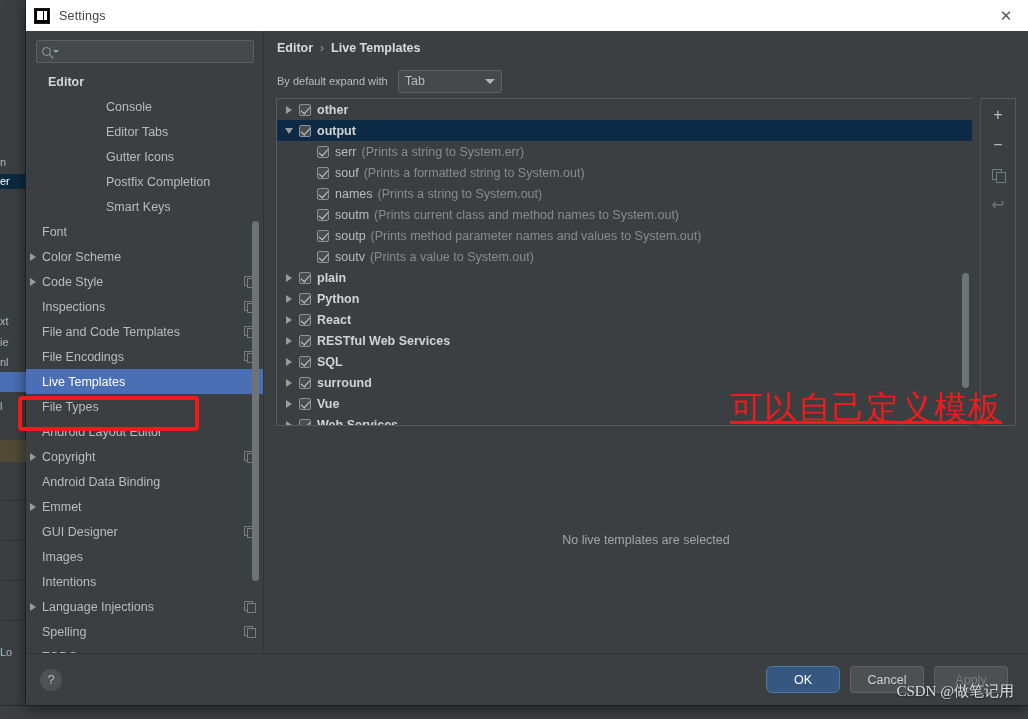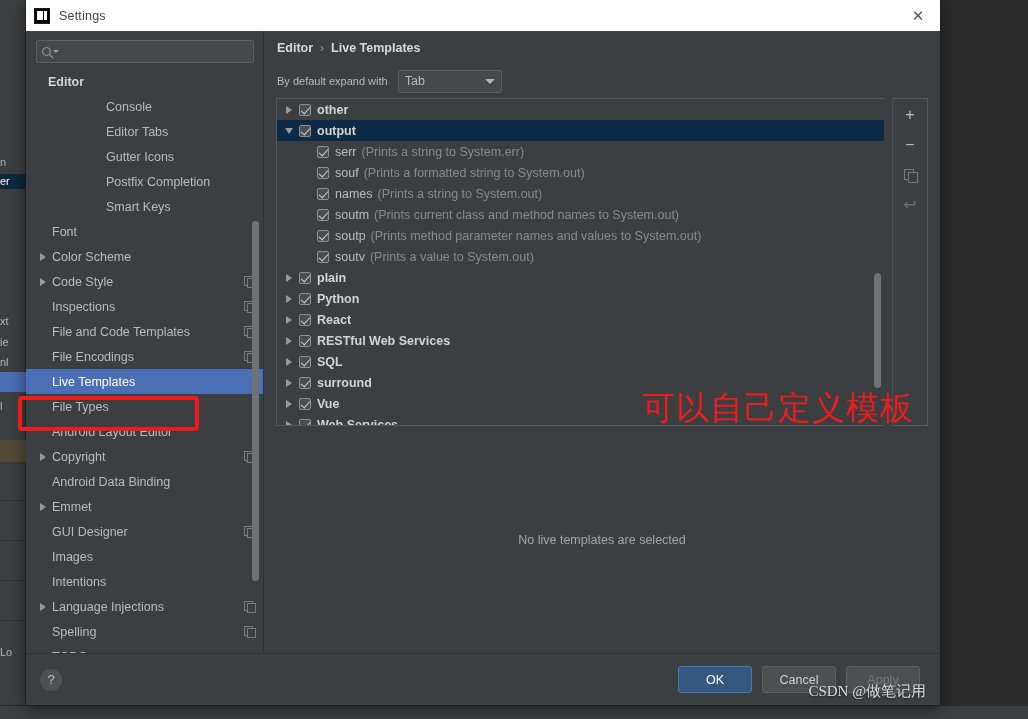--- a/index.html
+++ b/index.html
@@ -33,21 +33,21 @@
   #bg-ide .bg-line {
     position: absolute; left: 0; width: 26px; height: 1px; background: #323232;
   }
   #bg-ide .bg-bottom {
     position: absolute; left: 0; bottom: 0; width: 1028px; height: 14px;
     background: #3c3f41; border-top: 1px solid #2b2b2b;
   }
 
   
   #dialog {
-    position: absolute; left: 26px; top: 0; width: 914px; height: 705px;
+    position: absolute; left: 26px; top: 0; width: 1002px; height: 705px;
     background: #701a75;
     box-shadow: 0 3px 14px rgba(0,0,0,.55);
     display: flex; flex-direction: column;
   }
 
   
   #titlebar {
     height: 31px; background: #ffffff;
     display: flex; align-items: center;
     flex: none;
@@ -131,21 +131,21 @@
   }
   .s-item .copy-ic::before {
     content: ""; position: absolute; left: 0; top: 0;
     width: 7px; height: 8px; border: 1px solid #a0a0a0;
   }
   .s-item .copy-ic::after {
     content: ""; position: absolute; left: 3px; top: 2px;
     width: 7px; height: 8px; border: 1px solid #a0a0a0; background: #3c3f41;
   }
   .s-item.indent1b { padding-left: 80px; }
-  .s-item.arrowed { padding-left: 34px; }
+  .s-item.arrowed { padding-left: 24px; }
   .s-item.arrowed .arrow { margin-left: -20px; }
   .s-item.selected { background: #4a6fb5; color: #ffffff; }
 
   #sb-scrollbar {
     position: absolute; right: 3px; top: 0; width: 9px; height: 100%;
   }
   #sb-thumb {
     position: absolute; left: 1px; width: 7px;
     background: #6e7376; border-radius: 4px;
   }
@@ -259,20 +259,21 @@
   #empty-msg {
     flex: 1; display: flex; align-items: center; justify-content: center;
     font-size: 12.5px; color: #a5a5a5;
   }
 
   #annot-cn {
     position: absolute; right: 26px; top: 355px;
     font-size: 33px; color: #ee1c1c; font-weight: normal;
     font-family: "DejaVu Sans", sans-serif; letter-spacing: 1px;
     white-space: nowrap;
+    text-decoration: underline;
   }
 
   
   #footer {
     height: 52px; flex: none; background: #3c3f41;
     display: flex; align-items: center; padding: 0 20px 0 14px;
     border-top: 1px solid #323232; position: relative;
   }
   #help-btn {
     width: 22px; height: 22px; border-radius: 50%;
@@ -280,21 +281,21 @@
     display: flex; align-items: center; justify-content: center;
   }
   #btn-group { margin-left: auto; display: flex; gap: 10px; }
   .dlg-btn {
     min-width: 74px; height: 27px; padding: 0 14px;
     border-radius: 3px; font-size: 12.5px;
     display: flex; align-items: center; justify-content: center;
     border: 1px solid #5e6265; background: #4c5052; color: #cfcfcf;
   }
   .dlg-btn.primary {
-    background: #365880; border-color: #4a7ba6; color: #ffffff; min-width: 74px;
+    background: #365880; border-color: #4a7ba6; color: #ffffff; min-width: 74px; border-radius: 6px;
   }
   .dlg-btn.disabled { color: #777b7e; }
 
   #watermark {
     position: absolute; right: 14px; bottom: 4px;
     font-size: 15px; color: #e9e9e9; opacity: .92;
     font-family: Liberation Serif, serif; white-space: nowrap;
     text-shadow: 0 1px 2px rgba(0,0,0,.6);
   }
 </style>

